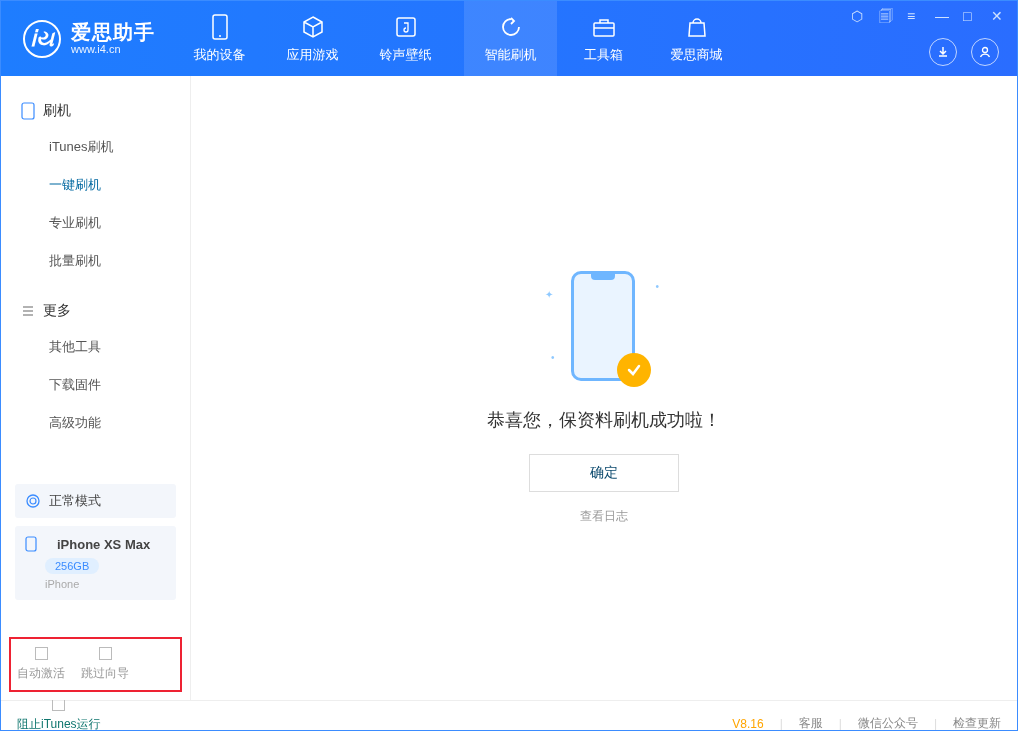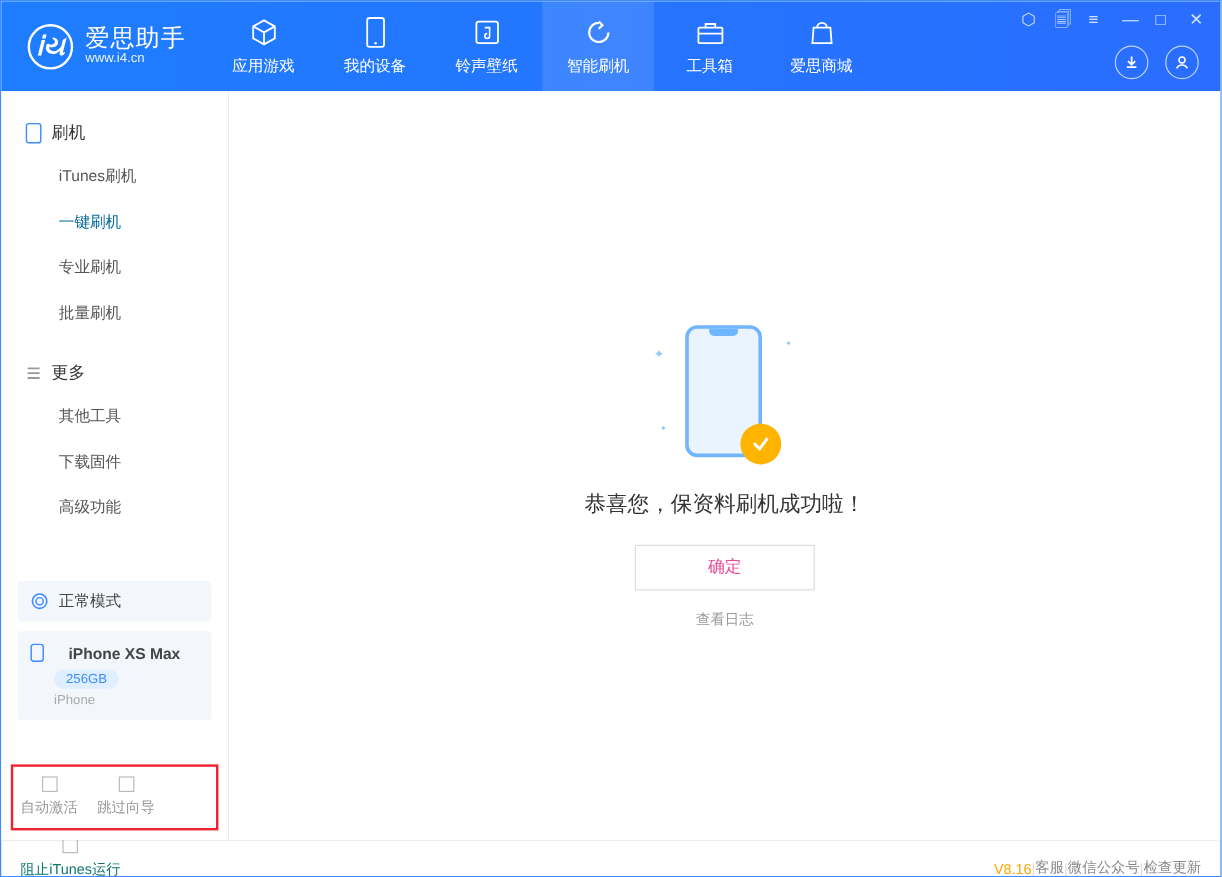--- a/index.html
+++ b/index.html
@@ -2,26 +2,26 @@
 <html><head>
 <meta charset="utf-8">
 <style>
 * { margin: 0; padding: 0; box-sizing: border-box; font-family: "Microsoft YaHei", Arial, sans-serif; }
 body { background: #fff; width: 1018px; height: 731px; overflow: hidden; border: 1px solid #3b8cff; }
 
 .header { background: linear-gradient(90deg, #1e7dff 0%, #2a6dff 100%); height: 75px; display: flex; align-items: center; color: #fff; position: relative; }
 .logo-area { display: flex; align-items: center; padding: 0 18px 0 22px; height: 100%; }
 .logo-icon { width: 38px; height: 38px; border: 2.5px solid #fff; border-radius: 50%; display: flex; align-items: center; justify-content: center; font-size: 22px; font-weight: bold; font-style: italic; margin-right: 10px; }
 .logo-text { display: flex; flex-direction: column; line-height: 1.1; }
-.logo-title { font-size: 20px; font-weight: 400; letter-spacing: 1px; }
+.logo-title { font-size: 20px; font-weight: 700; letter-spacing: 1px; }
 .logo-sub { font-size: 11px; opacity: 0.9; }
 
 .nav-tabs { display: flex; height: 100%; }
 .nav-tab { width: 93px; height: 100%; display: flex; flex-direction: column; align-items: center; justify-content: center; cursor: pointer; gap: 6px; }
-.nav-tab.active { background: rgba(255,255,255,0.12); }
+.nav-tab.active { background: rgba(255,255,255,0.12); margin-left: 12px; }
 .nav-tab-label { font-size: 13px; }
 .nav-icon { width: 26px; height: 26px; display: flex; align-items: center; justify-content: center; }
 
 .window-controls { position: absolute; right: 12px; top: 8px; display: flex; gap: 14px; align-items: center; }
 .window-controls .ctrl { width: 14px; height: 14px; color: #cfe2ff; cursor: pointer; font-size: 14px; line-height: 1; }
 
 .header-icons { position: absolute; right: 18px; bottom: 10px; display: flex; gap: 14px; }
 .hi-circle { width: 28px; height: 28px; border: 1.5px solid rgba(255,255,255,0.7); border-radius: 50%; display: flex; align-items: center; justify-content: center; color: #fff; cursor: pointer; }
 
 .body-area { display: flex; height: calc(100% - 75px - 30px); }
@@ -36,26 +36,26 @@
 .device-name { font-size: 13px; color: #444; font-weight: bold; display: flex; align-items: center; gap: 20px; }
 .badge { display: inline-block; background: #e0efff; color: #3b8cff; border-radius: 10px; padding: 2px 10px; font-size: 11px; margin-top: 6px; margin-left: 20px; }
 .device-sub { font-size: 11px; color: #aaa; margin-left: 20px; margin-top: 4px; }
 .checkbox-row { position: absolute; left: 8px; right: 8px; bottom: 8px; border: 2px solid #e23; padding: 8px 6px; display: flex; gap: 16px; align-items: center; }
 .cb { display: flex; align-items: center; gap: 5px; font-size: 12px; color: #999; flex-direction: column; }
 .cb-box { width: 13px; height: 13px; border: 1px solid #bbb; }
 
 .main { flex: 1; position: relative; background: #fff; }
 .illustration { position: absolute; top: 195px; left: 50%; transform: translateX(-50%); }
 .success-text { position: absolute; top: 332px; left: 50%; transform: translateX(-50%); font-size: 18px; color: #333; white-space: nowrap; }
-.ok-btn { position: absolute; top: 378px; left: 50%; transform: translateX(-50%); width: 150px; height: 38px; border: 1px solid #ddd; background: #fff; font-size: 14px; color: #ec4899; cursor: pointer; }
+.ok-btn { position: absolute; top: 378px; left: 50%; transform: translateX(-50%); width: 150px; height: 38px; border: 1px solid #ddd; background: #fff; font-size: 14px; color: #0c4a6e; cursor: pointer; }
 .view-log { position: absolute; top: 432px; left: 50%; transform: translateX(-50%); font-size: 12px; color: #999; cursor: pointer; }
 
 .footer { height: 30px; border-top: 1px solid #eee; display: flex; align-items: center; padding: 0 16px; font-size: 12px; color: #888; }
 .footer .cb { color: #0f766e; }
-.footer-right { margin-left: auto; display: flex; align-items: center; margin-top: 16px; }
+.footer-right { margin-left: auto; display: flex; gap: 16px; align-items: center; margin-top: 16px; }
 .footer-sep { color: #ddd; }
 .footer-link { cursor: pointer; }
 .version { color: #ffa500; }
 
 .phone-illustration { position: relative; width: 90px; height: 120px; }
 .phone-body { position: absolute; left: 12px; top: 0; width: 64px; height: 110px; border: 3px solid #6fb6ff; border-radius: 10px; background: #eaf4ff; }
 .phone-notch { position: absolute; left: 32px; top: 3px; width: 24px; height: 6px; background: #6fb6ff; border-radius: 0 0 4px 4px; }
 .check-badge { position: absolute; right: -2px; bottom: 4px; width: 34px; height: 34px; background: #ffb400; border-radius: 50%; display: flex; align-items: center; justify-content: center; }
 .sparkle { position: absolute; color: #8fc9ff; font-size: 10px; }
 .sparkle.s1 { left: -14px; top: 18px; }
@@ -69,34 +69,34 @@
   <div class="logo-area">
     <div class="logo-icon">ⅰય</div>
     <div class="logo-text">
       <span class="logo-title">爱思助手</span>
       <span class="logo-sub">www.i4.cn</span>
     </div>
   </div>
   <div class="nav-tabs">
     <div class="nav-tab">
       <span class="nav-icon">
-          <svg width="26" height="26" viewBox="0 0 26 26">
-            <path d="M13 3 L22 8 L22 18 L13 23 L4 18 L4 8 Z M4 8 L13 13 L22 8 M13 13 L13 23" fill="none" stroke="#fff" stroke-width="1.5"></path>
-          </svg>
-        </span>
-      <span class="nav-tab-label">应用游戏</span>
-    </div>
-    <div class="nav-tab">
-      <span class="nav-icon">
           <svg width="20" height="26" viewBox="0 0 20 26">
             <rect x="3" y="1" width="14" height="24" rx="2" fill="none" stroke="#fff" stroke-width="1.5"></rect>
             <circle cx="10" cy="22" r="1" fill="#fff"></circle>
           </svg>
         </span>
       <span class="nav-tab-label">我的设备</span>
+    </div>
+    <div class="nav-tab">
+      <span class="nav-icon">
+          <svg width="26" height="26" viewBox="0 0 26 26">
+            <path d="M13 3 L22 8 L22 18 L13 23 L4 18 L4 8 Z M4 8 L13 13 L22 8 M13 13 L13 23" fill="none" stroke="#fff" stroke-width="1.5"></path>
+          </svg>
+        </span>
+      <span class="nav-tab-label">应用游戏</span>
     </div>
     <div class="nav-tab">
       <span class="nav-icon">
           <svg width="24" height="24" viewBox="0 0 24 24">
             <rect x="3" y="3" width="18" height="18" rx="2" fill="none" stroke="#fff" stroke-width="1.5"></rect>
             <path d="M10 8 L14 8 L14 15 A2 2 0 1 1 12 13" fill="none" stroke="#fff" stroke-width="1.3"></path>
           </svg>
         </span>
       <span class="nav-tab-label">铃声壁纸</span>
     </div>

